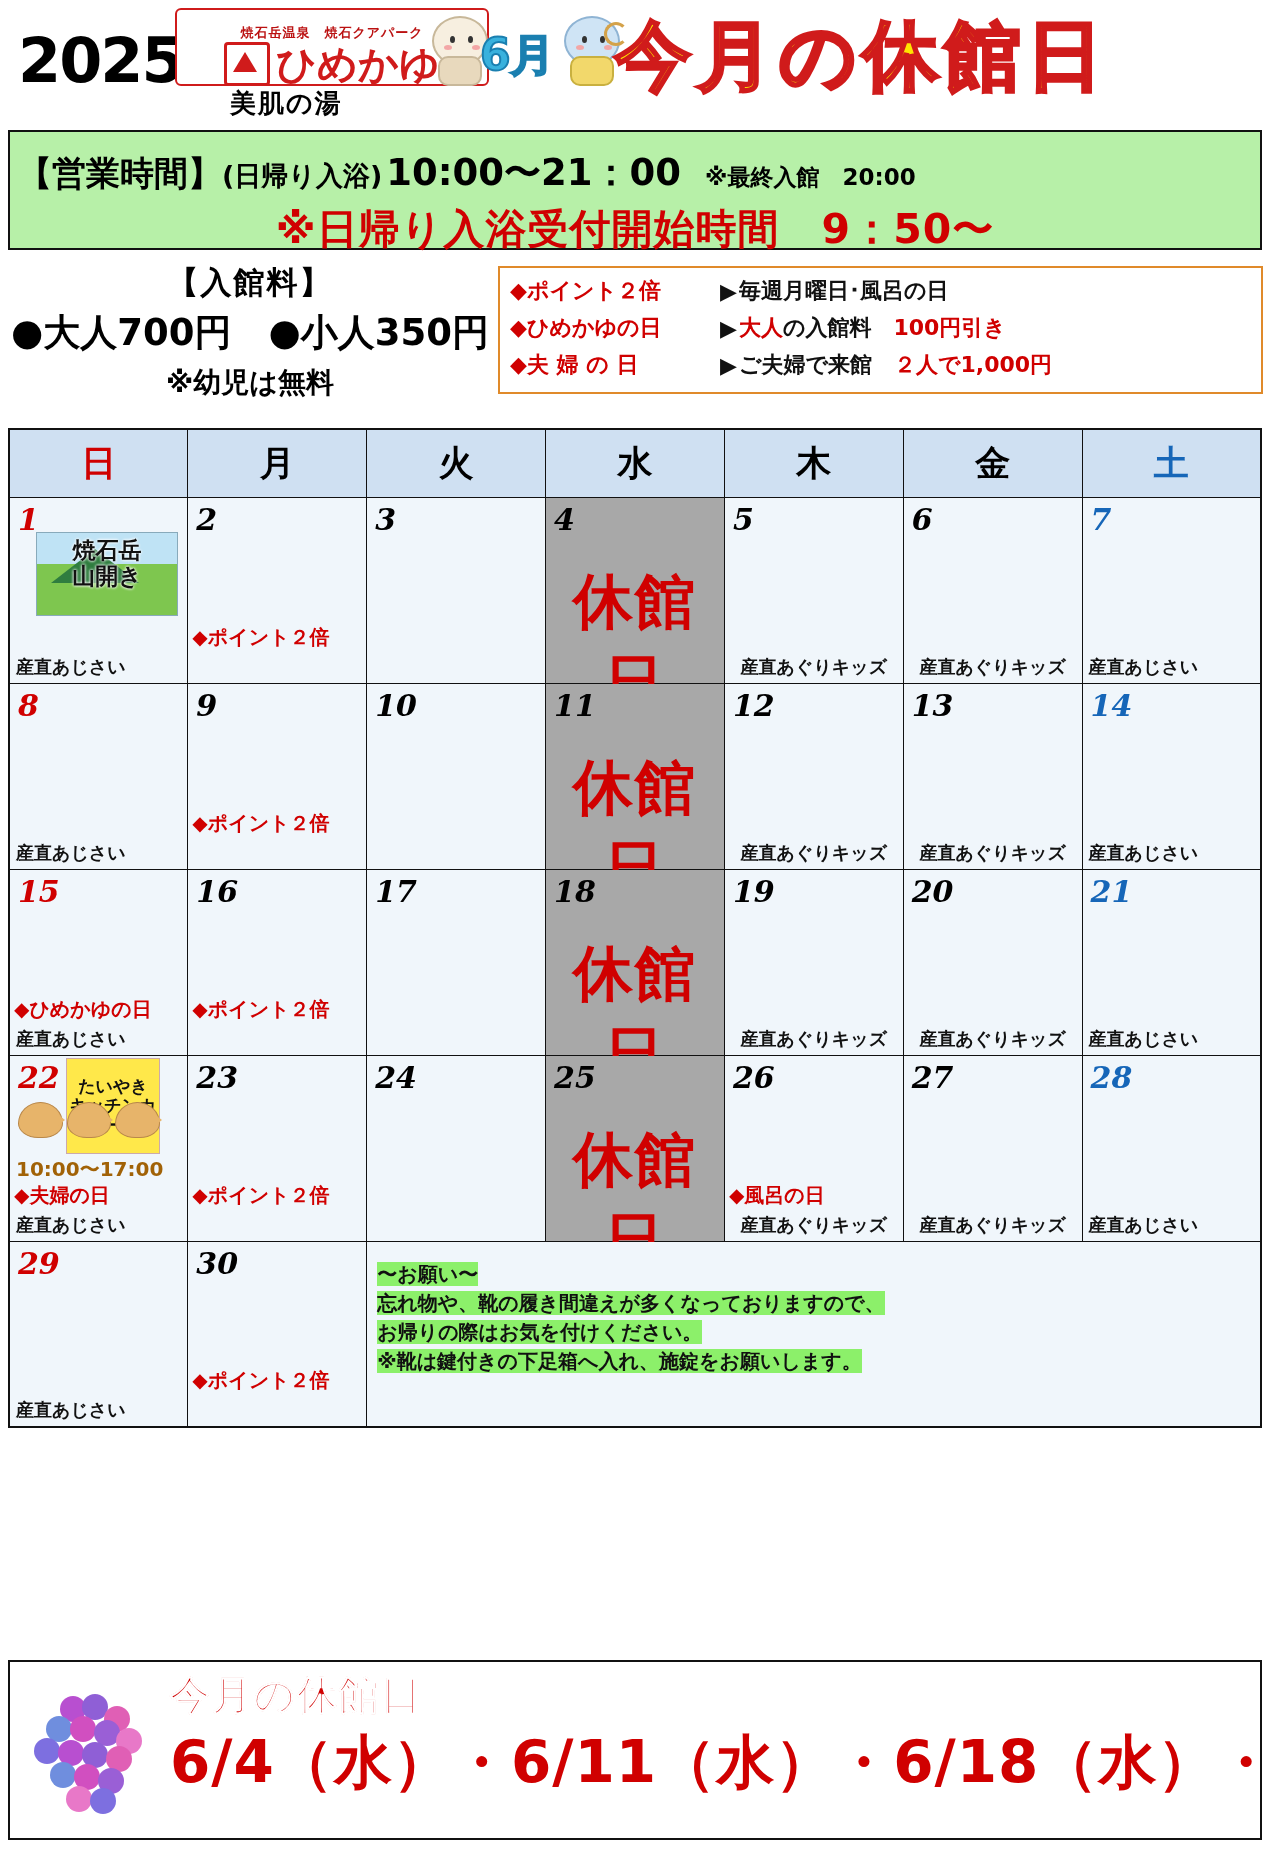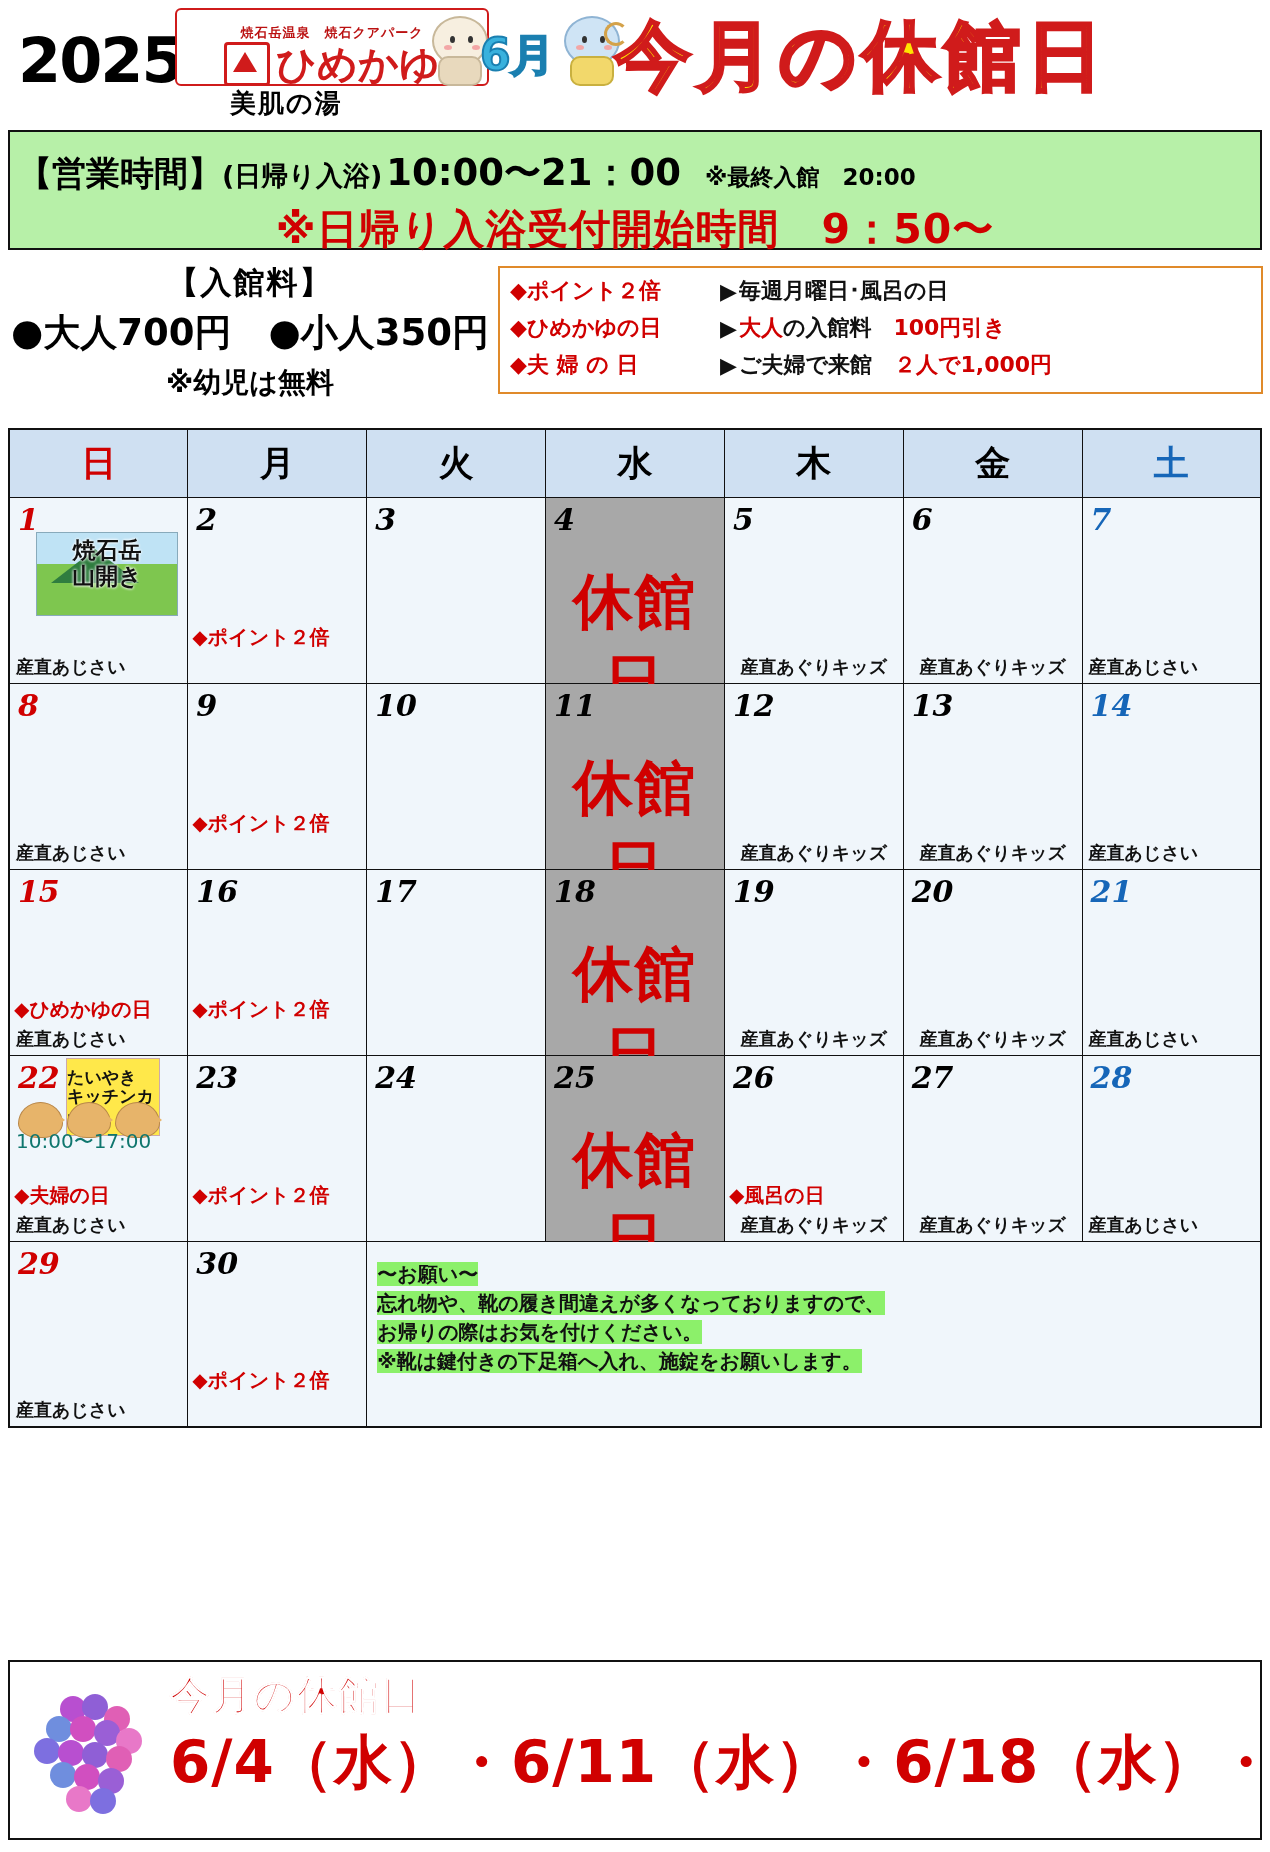--- a/index.html
+++ b/index.html
@@ -165,34 +165,34 @@
   }
   .mtn-text{
     position:absolute;left:0;right:0;top:4px;text-align:center;
     font-size:23px;font-weight:bold;color:#111;line-height:1.15;
     text-shadow:0 0 3px #fff,0 0 3px #fff;
   }
   
   .taiyaki-label{
     position:absolute;left:56px;top:2px;width:92px;
     background:#ffe84a;border:1px solid #caa;
-    font-size:17px;font-weight:bold;color:#111;line-height:1.15;
-    padding:9px 0;
+    font-size:17px;font-weight:bold;color:#111;text-align:center;line-height:1.15;
+    padding:18px 0;
   }
   .taiyaki-imgs{
     position:absolute;left:8px;top:46px;width:142px;height:36px;display:flex;gap:4px;
   }
   .tk{
     width:44px;height:34px;background:#e7b46a;border:1px solid #b9884a;border-radius:50% 50% 45% 45%/60% 60% 40% 40%;
     position:relative;
   }
   .tk:after{content:"";position:absolute;right:-3px;top:10px;width:0;height:0;
     border-top:7px solid transparent;border-bottom:7px solid transparent;border-left:9px solid #e7b46a;}
   .taiyaki-time{
-    position:absolute;left:6px;top:72px;font-size:20px;font-weight:normal;color:#0f766e;
+    position:absolute;left:6px;top:100px;font-size:20px;font-weight:bold;color:#a16207;
   }
   
   .note{
     position:absolute;left:10px;top:18px;font-size:20px;font-weight:bold;color:#111;line-height:1.45;
   }
   .note span{background:#8cf06a;}
 
   
   .footer{
     position:absolute;left:8px;top:1660px;width:1254px;height:180px;

